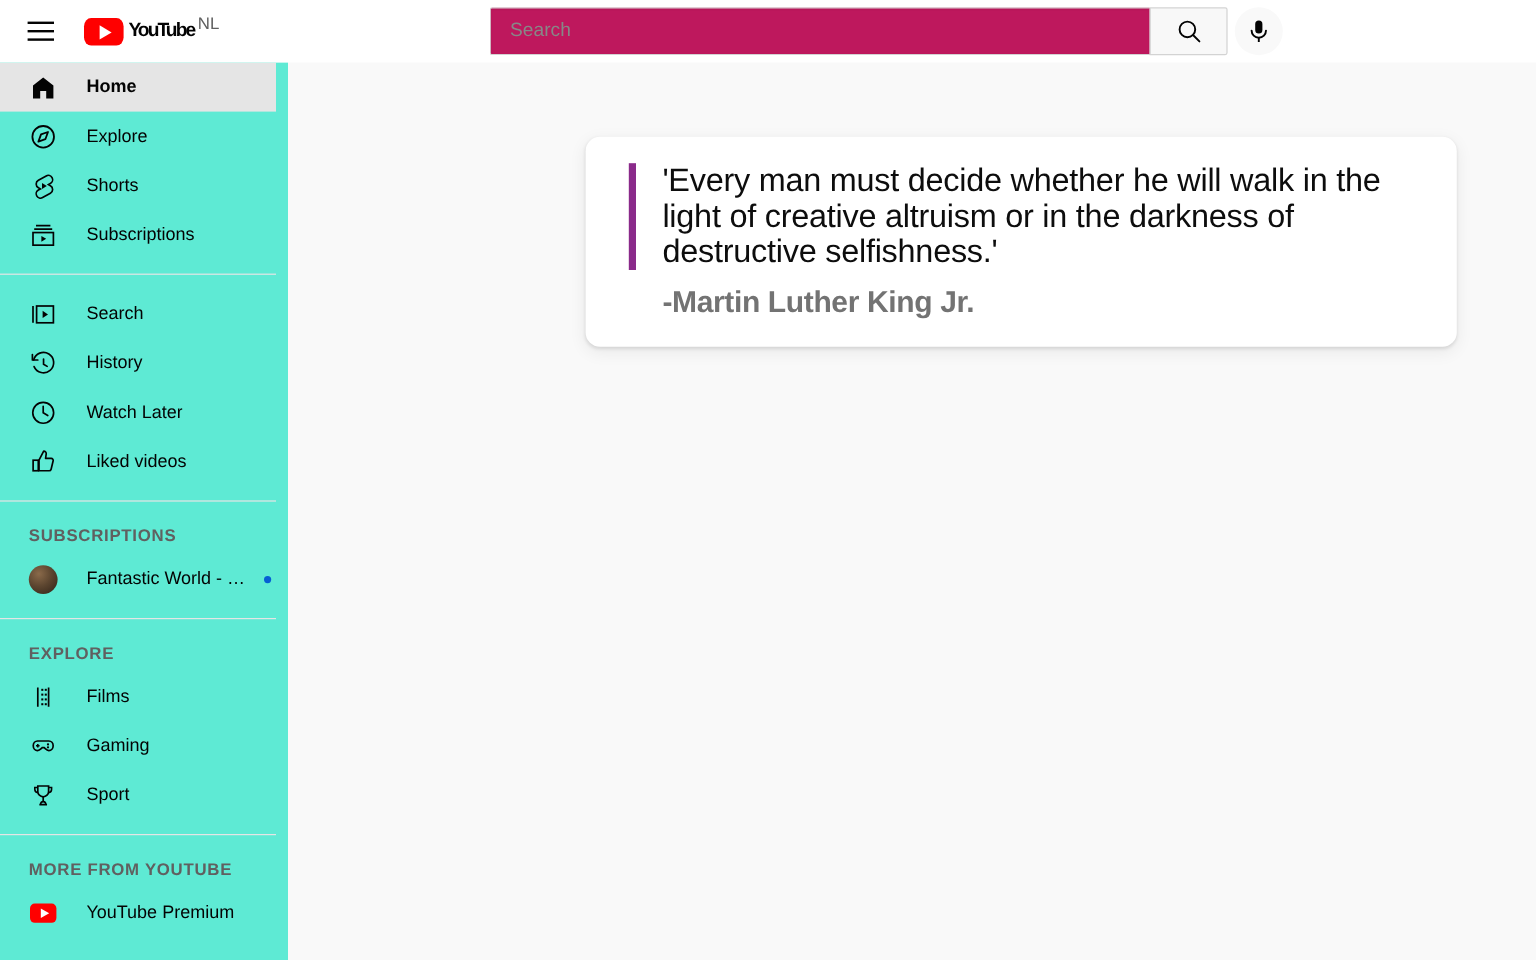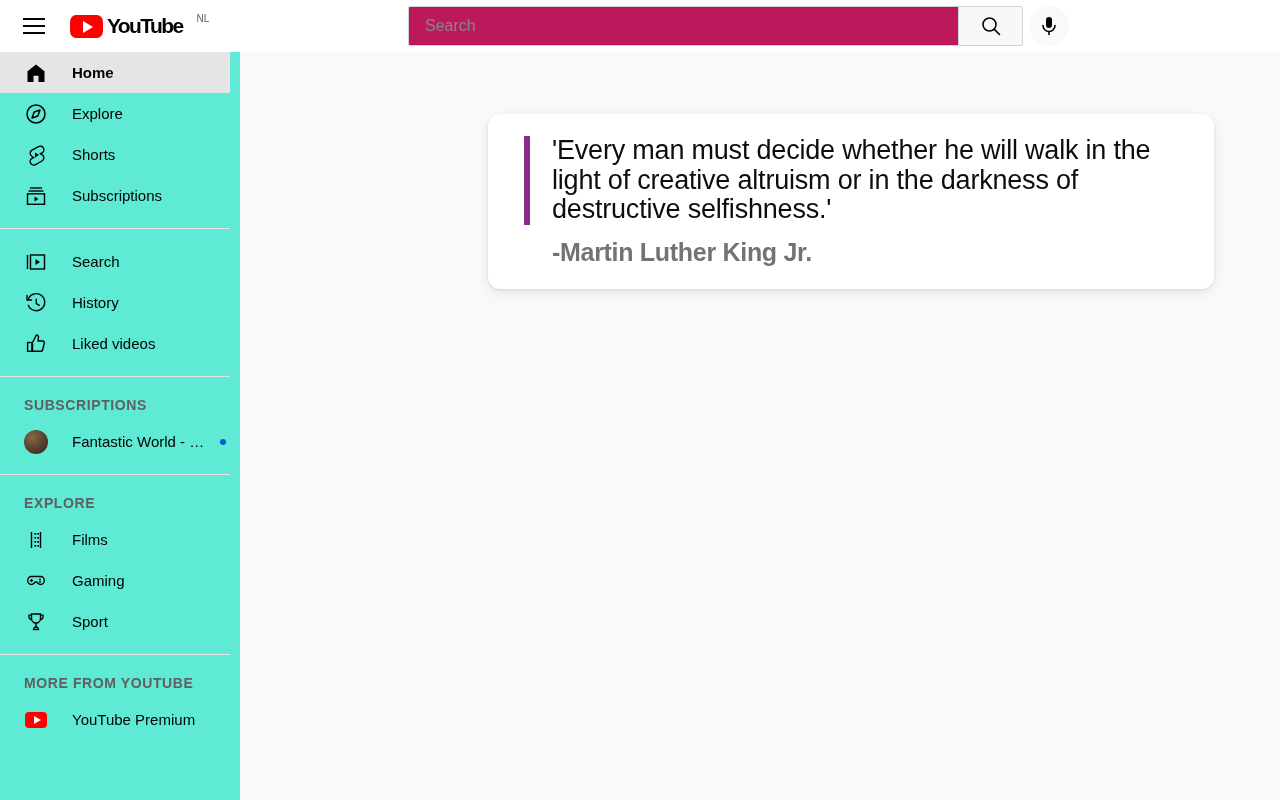--- a/index.html
+++ b/index.html
@@ -42,28 +42,28 @@
     margin-top: 3px;
   }
   #logo-play .tri {
     width: 0; height: 0;
     border-left: 10px solid #ffffff;
     border-top: 6px solid transparent;
     border-bottom: 6px solid transparent;
     margin-left: 3px;
   }
   #logo-wordmark {
-    font-size: 21px; font-weight: bold;
+    font-size: 16px; font-weight: bold;
     letter-spacing: -1.6px;
     color: #030303;
     margin-left: 4px; line-height: 28px;
   }
   #logo-country {
-    font-size: 10px; color: #606060;
-    margin-left: 14px; margin-top: 1px;
+    font-size: 14px; color: #606060;
+    margin-left: 3px; margin-top: 1px;
     line-height: 12px;
   }
 
   #search-area {
     position: absolute; left: 408px; top: 6px;
     display: flex; align-items: stretch; height: 40px;
   }
   #search-input {
     width: 550px; height: 40px;
     border: 1px solid #d3d3d3;
@@ -303,20 +303,29 @@
     <span class="nav-icon">
       <svg width="24" height="24" viewBox="0 0 24 24">
         <path d="M4 9a8.5 8.5 0 1 1 .4 5.5" fill="none" stroke="#030303" stroke-width="1.4" stroke-linecap="round"></path>
         <path d="M3 4.5V9h4.5" fill="none" stroke="#030303" stroke-width="1.4" stroke-linecap="round" stroke-linejoin="round"></path>
         <path d="M12.3 8.2v4.3l3 1.8" fill="none" stroke="#030303" stroke-width="1.4" stroke-linecap="round"></path>
       </svg>
     </span>
     <span class="nav-label">History</span>
   </div>
 
+  <div class="nav-item">
+    <span class="nav-icon">
+      <svg width="24" height="24" viewBox="0 0 24 24">
+        <circle cx="12" cy="12" r="8.7" fill="none" stroke="#030303" stroke-width="1.4"></circle>
+        <path d="M12 6.6V12l3.8 2.3" fill="none" stroke="#030303" stroke-width="1.4" stroke-linecap="round"></path>
+      </svg>
+    </span>
+    <span class="nav-label">Watch Later</span>
+  </div>
 
   <div class="nav-item">
     <span class="nav-icon">
       <svg width="24" height="24" viewBox="0 0 24 24">
         <path d="M8.5 10.5 12.4 3c1.4 0 2.3 1 2.1 2.3L14 9h4.7c1.1 0 1.9 1 1.6 2l-1.7 7c-.2.8-.9 1.3-1.7 1.3H8.5z" fill="none" stroke="#030303" stroke-width="1.4" stroke-linejoin="round"></path>
         <rect x="3.6" y="10.5" width="4.3" height="8.8" fill="none" stroke="#030303" stroke-width="1.4"></rect>
       </svg>
     </span>
     <span class="nav-label">Liked videos</span>
   </div>

